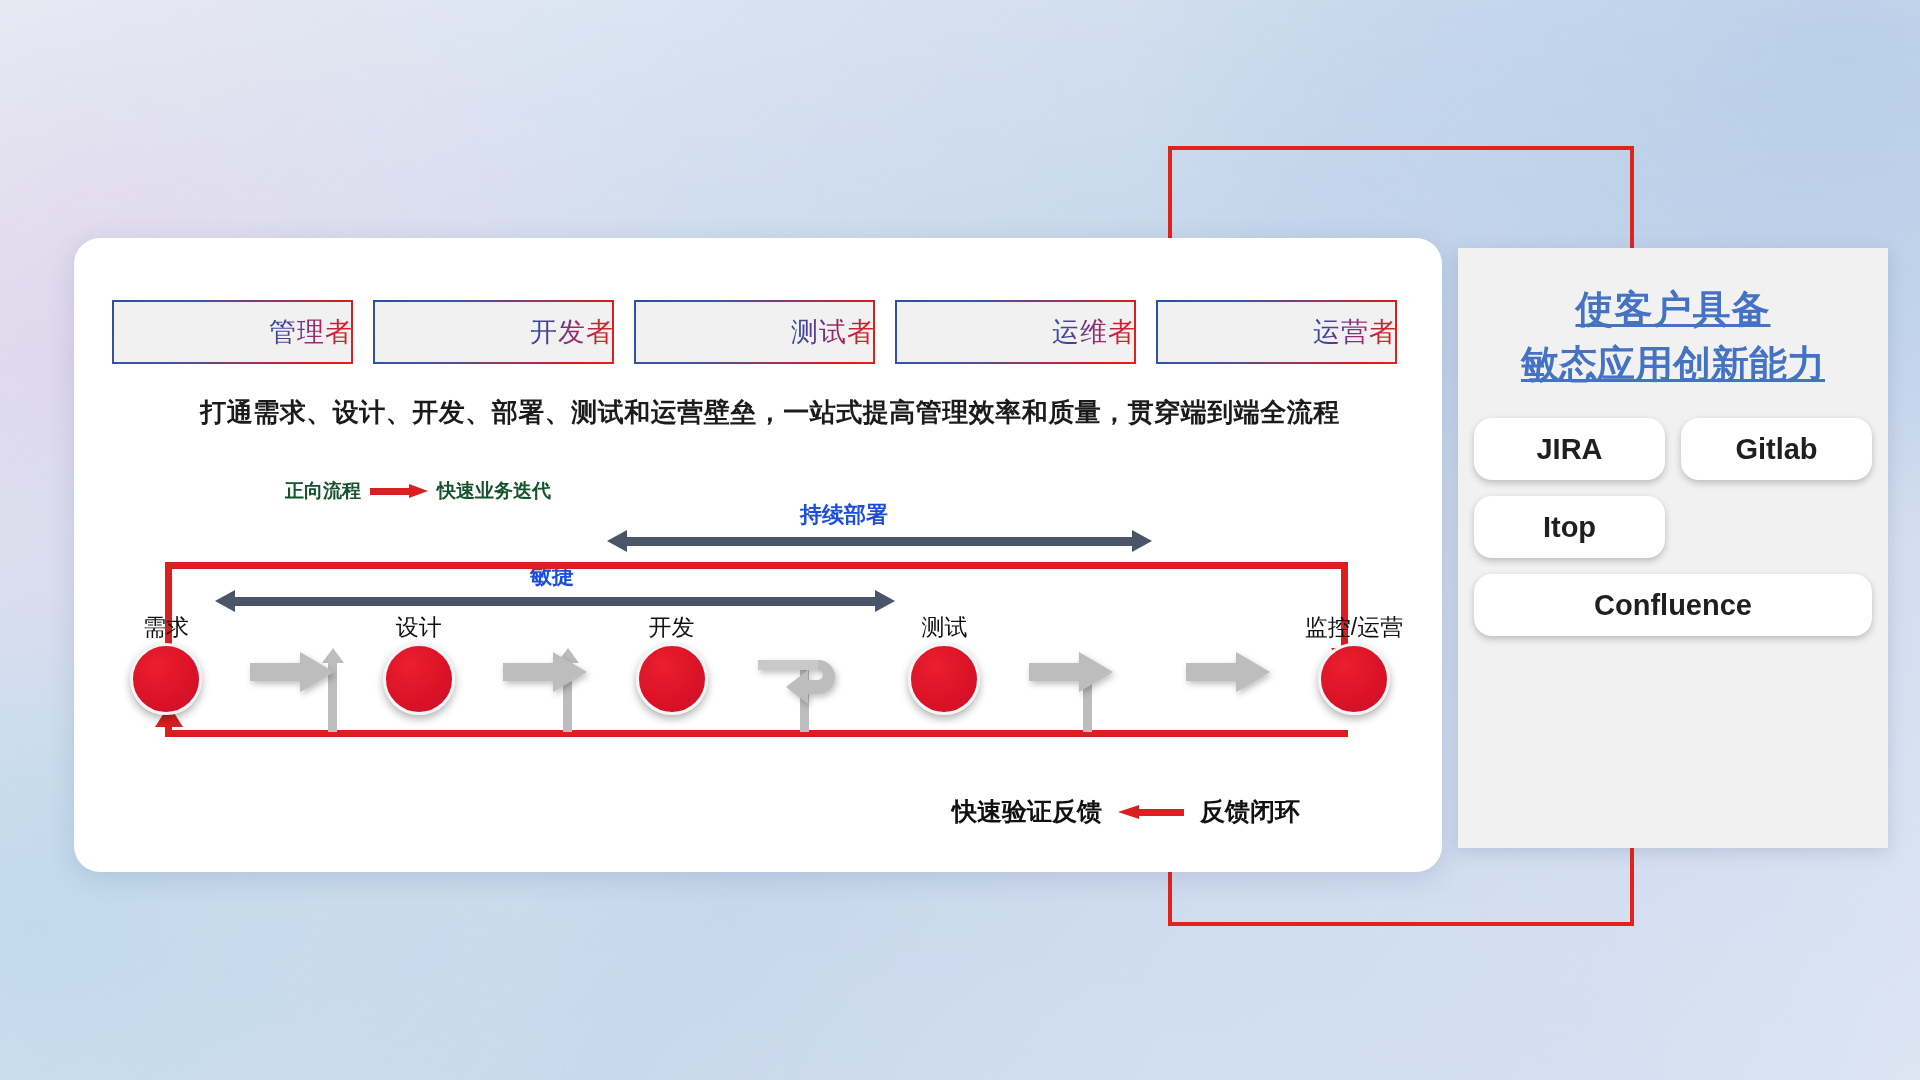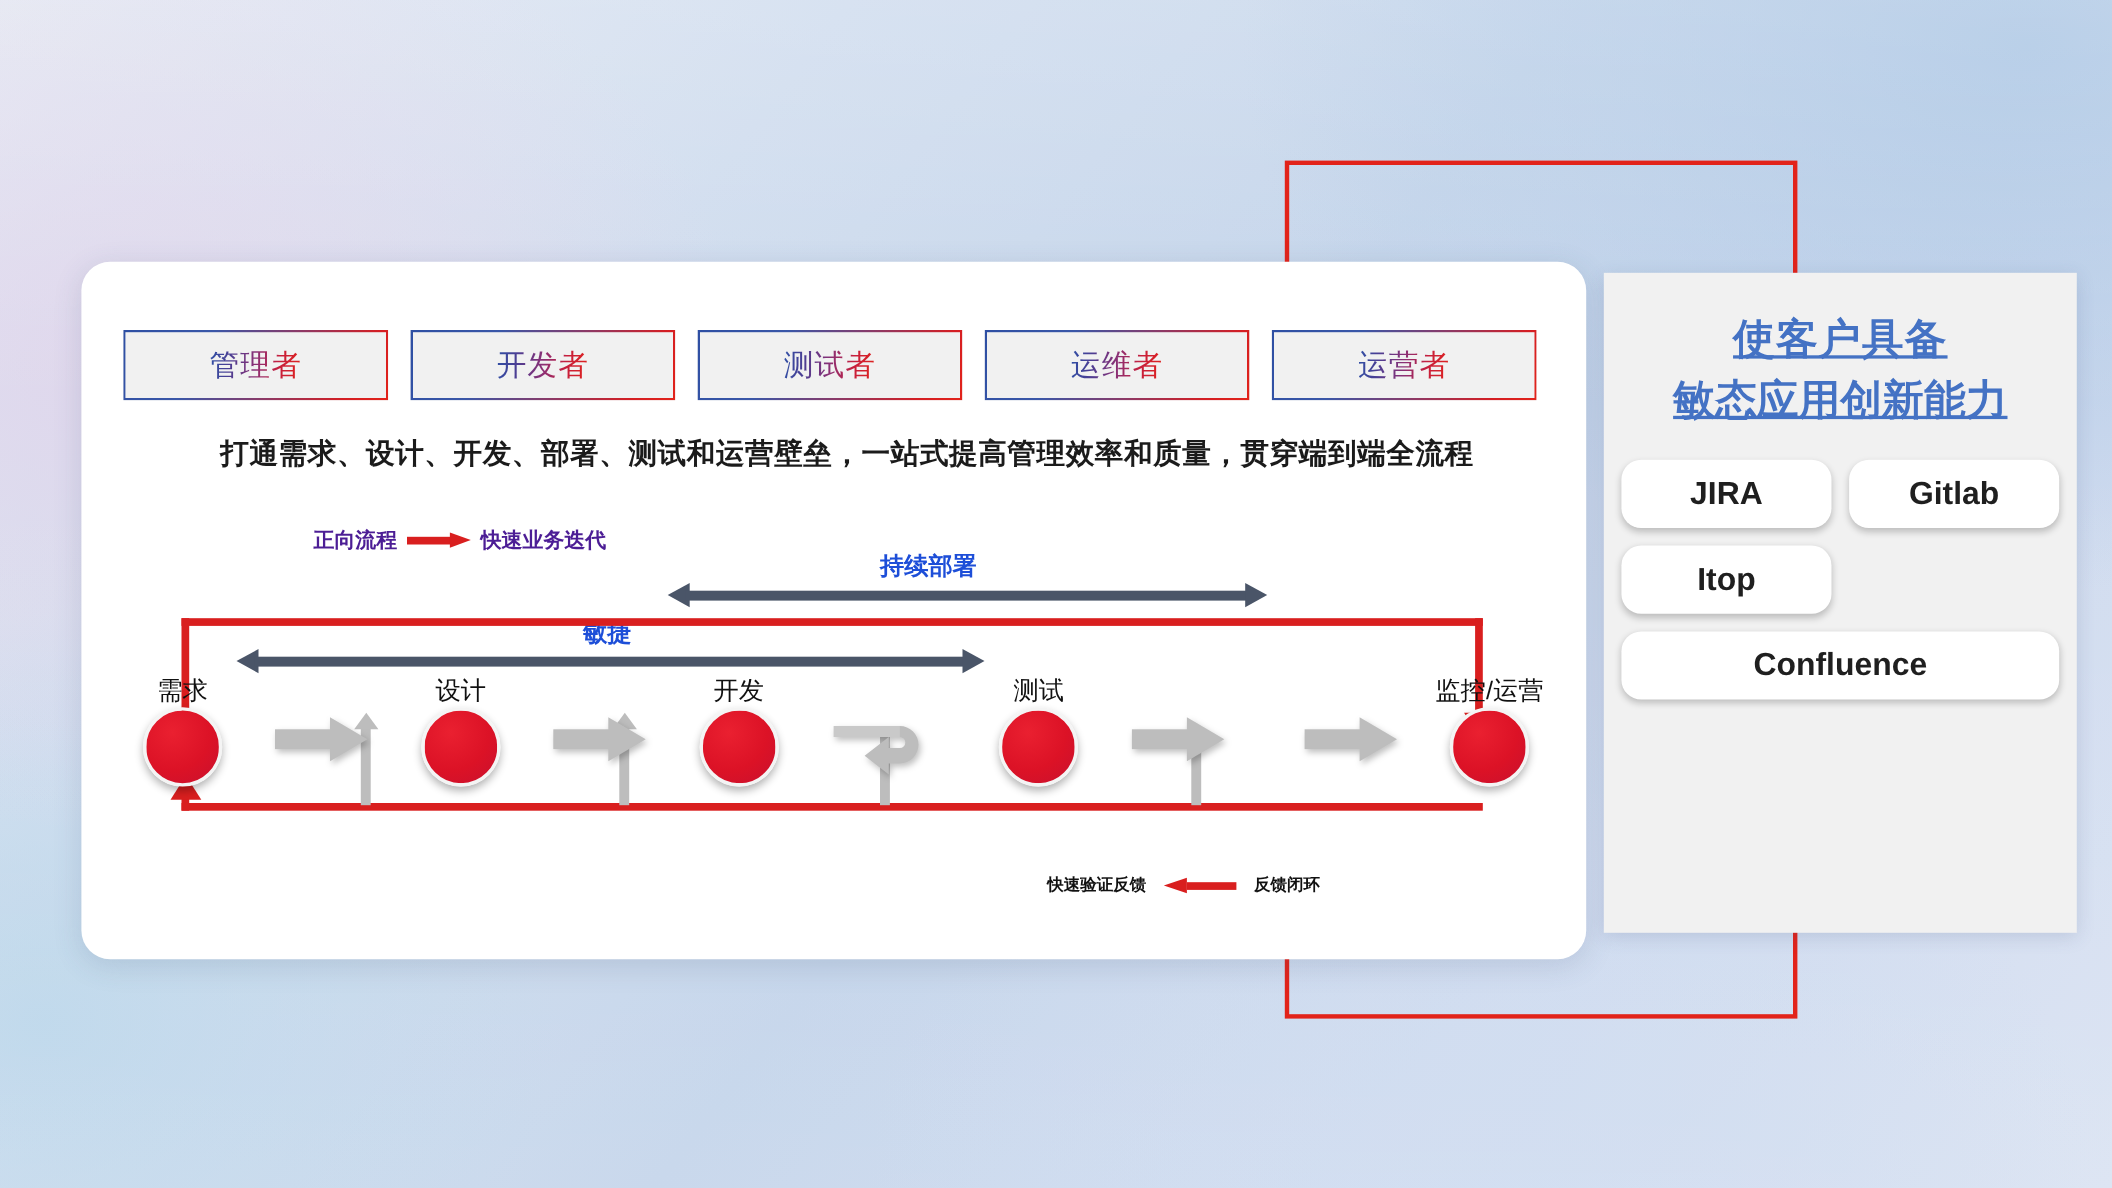--- a/index.html
+++ b/index.html
@@ -33,21 +33,21 @@
   #main-card{
     position:absolute;left:74px;top:238px;width:1368px;height:634px;
     background:#ffffff;border-radius:26px;
     box-shadow:0 6px 26px rgba(60,80,120,.16);
   }
 
   
   #roles{position:absolute;left:112px;top:300px;width:1285px;height:64px;
          display:flex;gap:20px;}
   .role-box{
-    flex:1;display:flex;align-items:center;justify-content:center;
+    flex:1;display:flex;align-items:center;justify-content:flex-end;
     background:#f1f1f1;
     position:relative;
     box-sizing:border-box;
   }
   .role-box:before{
     content:"";position:absolute;inset:0;padding:2px;
     background:linear-gradient(118deg,#2E4FA3 0%,#3A57A8 30%,#8B3A68 58%,#D41E23 85%,#E2231A 100%);
     -webkit-mask:linear-gradient(#fff 0 0) content-box,linear-gradient(#fff 0 0);
     -webkit-mask-composite:xor;mask-composite:exclude;
     pointer-events:none;
@@ -60,29 +60,29 @@
   }
 
   
   #headline{
     position:absolute;left:86px;top:395px;width:1368px;text-align:center;
     font-size:26px;font-weight:bold;color:#1b1b1b;letter-spacing:.5px;
   }
 
   
   #legend-forward{position:absolute;left:285px;top:478px;display:flex;align-items:center;gap:9px;}
-  #legend-forward .lg-txt{font-size:19px;font-weight:bold;color:#4c1d95;}
+  #legend-forward .lg-txt{font-size:19px;font-weight:bold;color:#14532d;}
   .red-arrow-right{width:58px;height:14px;position:relative;}
   .red-arrow-right:before{content:"";position:absolute;left:0;top:4px;width:40px;height:7px;background:#D91F1F;}
   .red-arrow-right:after{content:"";position:absolute;right:0;top:0;width:0;height:0;
     border-top:7px solid transparent;border-bottom:7px solid transparent;border-left:19px solid #D91F1F;}
 
   
   #legend-feedback{position:absolute;left:952px;top:795px;display:flex;align-items:center;gap:16px;}
-  #legend-feedback .lg-txt{font-size:15px;font-weight:bold;color:#111;}
+  #legend-feedback .lg-txt{font-size:25px;font-weight:bold;color:#111;}
   .red-arrow-left{width:66px;height:14px;position:relative;}
   .red-arrow-left:before{content:"";position:absolute;right:0;top:4px;width:45px;height:7px;background:#D91F1F;}
   .red-arrow-left:after{content:"";position:absolute;left:0;top:0;width:0;height:0;
     border-top:7px solid transparent;border-bottom:7px solid transparent;border-right:21px solid #D91F1F;}
 
   
   .dbl-arrow{position:absolute;height:22px;}
   .dbl-arrow .bar{position:absolute;left:16px;right:16px;top:7px;height:9px;background:#4A5568;}
   .dbl-arrow .hl,.dbl-arrow .hr{position:absolute;top:0;width:0;height:0;
     border-top:11px solid transparent;border-bottom:11px solid transparent;}

